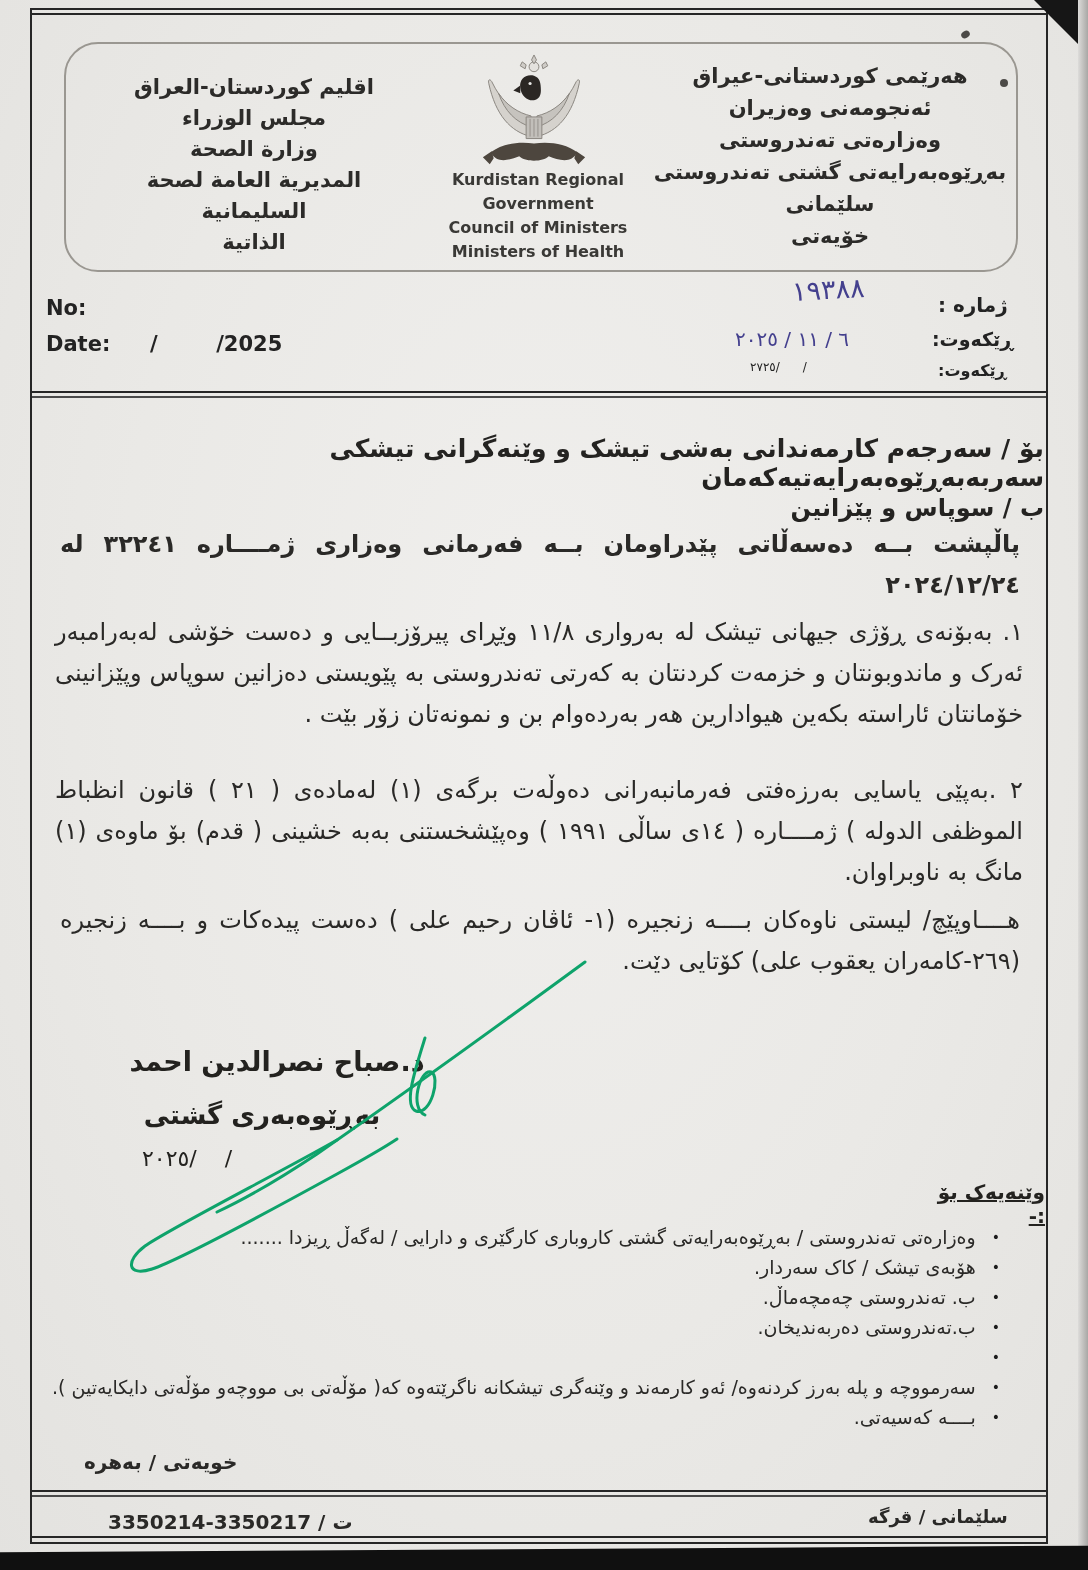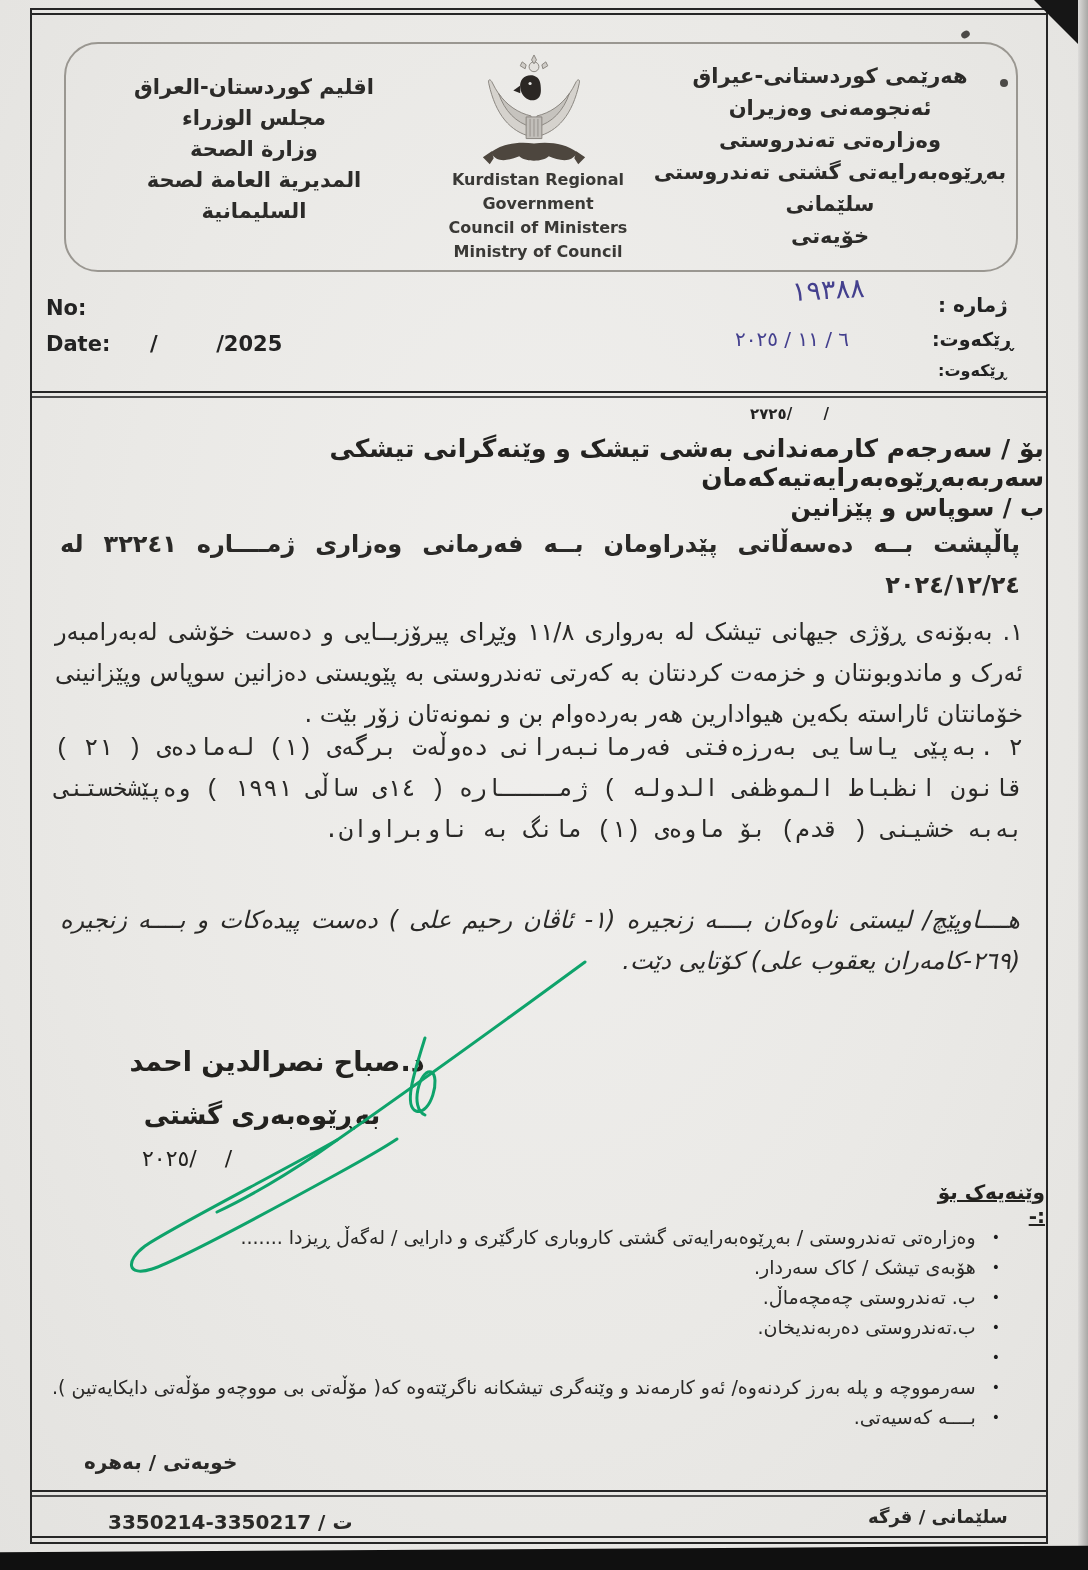--- a/index.html
+++ b/index.html
@@ -71,20 +71,21 @@
   <div class="hline" style="left:30px;top:1542px;width:1018px;height:2px;"></div>
 
   <div class="hdr-box"></div>
 
   <div class="col ar-left">
     <span class="ln">اقليم كوردستان-العراق</span>
     <span class="ln">مجلس الوزراء</span>
     <span class="ln">وزارة الصحة</span>
     <span class="ln">المديرية العامة لصحة</span>
     <span class="ln">السليمانية</span>
+    <span class="ln">الذاتية</span>
   </div>
 
   <svg class="emblem" viewBox="0 0 120 120">
     <g stroke="#8a867f" stroke-width="1" fill="#d5d2cd">
       <circle cx="60" cy="13" r="5" fill="#e4e2de"></circle>
       <path d="M60,1 l2.5,5 -2.5,4 -2.5,-4 z" fill="#cfccc7"></path>
       <path d="M48,8 l4,3 -1,4 -5,-3 z" fill="#cfccc7"></path>
       <path d="M72,8 l-4,3 1,4 5,-3 z" fill="#cfccc7"></path>
       <path d="M57,84 C36,79 21,62 14,30 C13,26 15,25 17,28 C26,47 39,60 57,66 Z"></path>
       <path d="M57,74 C42,70 30,58 24,40 C32,52 44,60 57,63 Z" fill="#c6c3be"></path>
@@ -97,21 +98,21 @@
     <path d="M46,32 l-7,5 7,3 z" fill="#2b2724"></path>
     <circle cx="56" cy="30" r="1.6" fill="#e9e9e7"></circle>
     <path d="M16,100 C28,91 44,89 60,91 C76,89 92,91 104,100 C98,112 85,108 75,104 C69,110 51,110 45,104 C35,108 22,112 16,100 Z" fill="#4d463e"></path>
     <path d="M17,99 l-9,6 7,7 4,-6 z M103,99 l9,6 -7,7 -4,-6 z" fill="#4d463e"></path>
   </svg>
 
   <div class="col en-center">
     <span class="ln">Kurdistan Regional</span>
     <span class="ln">Government</span>
     <span class="ln">Council of Ministers</span>
-    <span class="ln">Ministry of Council</span>
+    <span class="ln">Ministers of Health</span>
   </div>
 
   <div class="col ku-right">
     <span class="ln">هەرێمی کوردستانی-عیراق</span>
     <span class="ln">ئەنجومەنی وەزیران</span>
     <span class="ln">وەزارەتی تەندروستی</span>
     <span class="ln">بەڕێوەبەرایەتی گشتی تەندروستی</span>
     <span class="ln">سلێمانی</span>
     <span class="ln">خۆیەتی</span>
   </div>
@@ -120,33 +121,33 @@
   <div class="ref" style="left:46px;top:332px;font-size:21px;font-weight:bold;">Date:</div>
   <div class="ref pre" style="left:150px;top:332px;font-size:21px;font-weight:bold;">/        /2025</div>
 
   <div class="ref rtl" style="left:938px;top:293px;font-size:20px;font-weight:bold;">ژماره :</div>
   <div class="ref blue-ink hand" style="left:792px;top:274px;">١٩٣٨٨</div>
 
   <div class="ref rtl" style="left:932px;top:328px;font-size:19px;font-weight:bold;">ڕێکەوت:</div>
   <div class="ref rtl blue-ink" style="left:735px;top:327px;font-size:20px;font-weight:500;">٦ / ١١ / ٢٠٢٥</div>
 
   <div class="ref rtl" style="left:938px;top:361px;font-size:16px;font-weight:bold;">ڕێکەوت:</div>
-  <div class="ref rtl pre" style="left:750px;top:360px;font-size:15px;font-weight:bold;margin-top:45px;">/      /٢٧٢٥</div>
+  <div class="ref rtl pre" style="left:750px;top:360px;font-size:12px;font-weight:normal;">/      /٢٧٢٥</div>
 
   <div class="hline" style="left:32px;top:391px;width:1014px;height:2px;"></div>
   <div class="hline" style="left:32px;top:396px;width:1014px;height:2px;background:#4a4a4a;"></div>
 
   <div class="tl" style="left:44px;top:418px;width:1000px;font-size:25px;">بۆ / سەرجەم کارمەندانی بەشی تیشک و وێنەگرانی تیشکی سەربەبەڕێوەبەرایەتیەکەمان</div>
   <div class="tl" style="left:44px;top:478px;width:1000px;font-size:24px;">ب / سوپاس و پێزانین</div>
 
   <div class="par" style="left:60px;top:524px;width:960px;text-align:justify;text-align-last:justify;font-weight:bold;">پاڵپشت بــە دەسەڵاتی پێدراومان بــە فەرمانی وەزاری ژمــــارە ٣٢٢٤١ لە ٢٠٢٤/١٢/٢٤</div>
 
   <div class="par" style="left:55px;top:612px;width:968px;">١. بەبۆنەی ڕۆژی جیهانی تیشک لە بەرواری ١١/٨ وێڕای پیرۆزبــایی و دەست خۆشی لەبەرامبەر ئەرک و ماندوبونتان و خزمەت کردنتان بە کەرتی تەندروستی بە پێویستی دەزانین سوپاس وپێزانینی خۆمانتان ئاراستە بکەین هیوادارین هەر بەردەوام بن و نمونەتان زۆر بێت .</div>
-  <div class="par" style="left:55px;top:728px;width:968px;font-family:Liberation Mono, monospace;">٢ .بەپێی یاسایی بەرزەفتی فەرمانبەرانی دەوڵەت برگەی (١) لەمادەی ( ٢١ ) قانون انظباط الموظفی الدوله ) ژمــــارە ( ١٤ی ساڵی ١٩٩١ ) وەپێشخستنی بەبە خشینی ( قدم) بۆ ماوەی (١) مانگ بە ناوبراوان.</div>
-  <div class="par" style="left:60px;top:900px;width:960px;font-style:italic;">هــــاوپێچ/ لیستی ناوەکان بــــە زنجیرە (١- ئاڤان رحیم علی ) دەست پیدەکات و بــــە زنجیرە (٢٦٩-کامەران یعقوب علی) کۆتایی دێت.</div>
+  <div class="par" style="left:55px;top:770px;width:968px;">٢ .بەپێی یاسایی بەرزەفتی فەرمانبەرانی دەوڵەت برگەی (١) لەمادەی ( ٢١ ) قانون انظباط الموظفی الدوله ) ژمــــارە ( ١٤ی ساڵی ١٩٩١ ) وەپێشخستنی بەبە خشینی ( قدم) بۆ ماوەی (١) مانگ بە ناوبراوان.</div>
+  <div class="par" style="left:60px;top:900px;width:960px;">هــــاوپێچ/ لیستی ناوەکان بــــە زنجیرە (١- ئاڤان رحیم علی ) دەست پیدەکات و بــــە زنجیرە (٢٦٩-کامەران یعقوب علی) کۆتایی دێت.</div>
 
   <div class="sig-name">د.صباح نصرالدین احمد</div>
   <div class="sig-title">بەڕێوەبەری گشتی</div>
   <div class="sig-date pre">/    /٢٠٢٥</div>
 
   <svg class="sig-svg" viewBox="0 0 520 340">
     <g fill="none" stroke="#0ea36b" stroke-width="3" stroke-linecap="round">
       <path d="M490,22 C430,66 300,160 222,214 C192,234 152,258 122,272"></path>
       <path d="M242,200 C182,234 72,290 50,306 C30,321 32,337 57,329 C87,319 182,267 242,234 C262,223 287,209 302,199"></path>
       <path d="M330,98 C320,130 308,166 321,171 C336,176 346,136 336,132 C325,129 314,168 330,175"></path>

